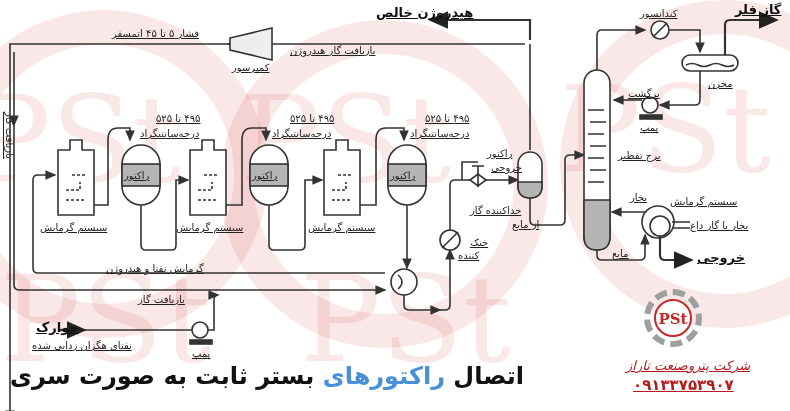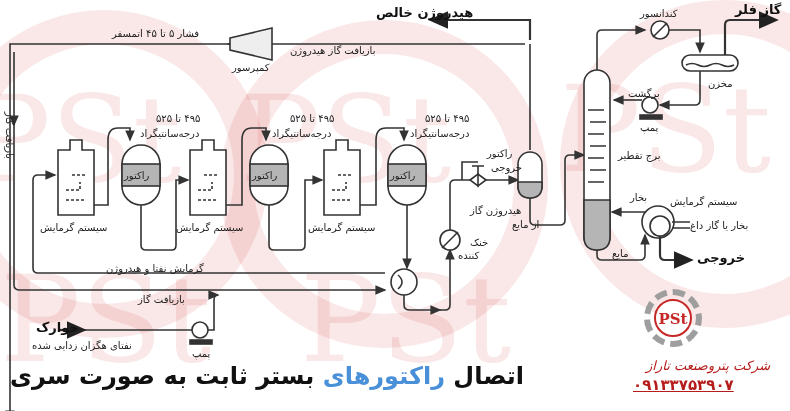--- a/index.html
+++ b/index.html
@@ -1,18 +1,18 @@
 <!DOCTYPE html>
 <html><head>
 <meta charset="utf-8">
 <style>
   html, body { margin:0; padding:0; background:#ffffff; }
   body { width:790px; height:411px; overflow:hidden; position:relative; font-family:"DejaVu Sans", sans-serif; }
   #canvas { position:absolute; left:0; top:0; width:790px; height:411px; }
-  .lbl { position:absolute; direction:rtl; white-space:nowrap; color:#222; font-size:10px; line-height:11px; }
+  .lbl { position:absolute; direction:rtl; white-space:nowrap; color:#222; font-size:10px; line-height:11px;text-decoration:underline; }
   .lbl.big { font-size:13px; font-weight:bold; color:#111; }
   .title { position:absolute; left:10px; top:362px; width:560px; direction:rtl; text-align:left; font-size:24px; font-weight:bold; color:#111; white-space:nowrap; font-family:"DejaVu Sans", sans-serif; }
   .title .hl { color:#4a90d9; }
   .logo-text { position:absolute; direction:rtl; white-space:nowrap; color:#b71c1c; }
   .wm { position:absolute; font-family:"DejaVu Serif", serif; font-size:120px; color:rgba(220,70,70,0.13); font-weight:normal; pointer-events:none; }
   .ring { position:absolute; border-radius:50%; border:34px solid rgba(210,60,60,0.12); pointer-events:none; }
 </style>
 </head>
 <body>
 
@@ -149,36 +149,36 @@
 <div class="lbl" style="left:106px;top:263px;">گرمایش نفتا و هیدروژن</div>
 <div class="lbl" style="left:138px;top:294px;">بازیافت گاز</div>
 <div class="lbl big" style="left:36px;top:322px;">خوارک</div>
 <div class="lbl" style="left:32px;top:340px;">نفتای هگزان زدایی شده</div>
 <div class="lbl" style="left:192px;top:348px;">پمپ</div>
 
 <div class="lbl" style="left:458px;top:237px;margin-left:12px;">خنک</div>
 <div class="lbl" style="left:458px;top:250px;">کننده</div>
 <div class="lbl" style="left:487px;top:148px;">راکتور</div>
 <div class="lbl" style="left:491px;top:162px;">خروجی</div>
-<div class="lbl" style="left:470px;top:205px;">هیدروژن گاز</div>
+<div class="lbl" style="left:470px;top:205px;">جداکننده گاز</div>
 <div class="lbl" style="left:512px;top:219px;">از مایع</div>
 
 <div class="lbl" style="left:618px;top:150px;">برج تقطیر</div>
 <div class="lbl" style="left:640px;top:8px;">کندانسور</div>
 <div class="lbl" style="left:708px;top:78px;">مخزن</div>
 <div class="lbl" style="left:628px;top:88px;">برگشت</div>
 <div class="lbl" style="left:640px;top:122px;">پمپ</div>
 <div class="lbl" style="left:630px;top:192px;">بخار</div>
 <div class="lbl" style="left:670px;top:196px;">سیستم گرمایش</div>
 <div class="lbl" style="left:690px;top:220px;">بخار یا گاز داغ</div>
 <div class="lbl" style="left:612px;top:248px;">مایع</div>
 <div class="lbl big" style="left:697px;top:252px;">خروجی</div>
 
 <div style="position:absolute;left:640px;top:285px;width:70px;height:70px;">
   <div style="position:absolute;left:4px;top:4px;width:58px;height:58px;border-radius:50%;border:6px dashed #9e9e9e;box-sizing:border-box;"></div>
   <div style="position:absolute;left:14px;top:14px;width:38px;height:38px;border-radius:50%;background:#fff;border:2px solid #c62828;box-sizing:border-box;text-align:center;line-height:36px;font-family:'DejaVu Serif',serif;font-size:15px;color:#c62828;font-weight:bold;">PSt</div>
 </div>
-<div class="logo-text" style="left:646px;top:358px;font-size:13px;font-style:italic;">شرکت پتروصنعت تاراز</div>
+<div class="logo-text" style="left:626px;top:358px;font-size:13px;font-style:italic;text-decoration:underline;">شرکت پتروصنعت تاراز</div>
 <div class="logo-text" style="left:633px;top:376px;font-size:15px;font-weight:bold;direction:ltr;text-decoration:underline;">۰۹۱۳۳۷۵۳۹۰۷</div>
 
 <div class="title">
   <span>اتصال </span><span class="hl">راکتورهای</span><span> بستر ثابت به صورت سری</span>
 </div>
 
 </body></html>

